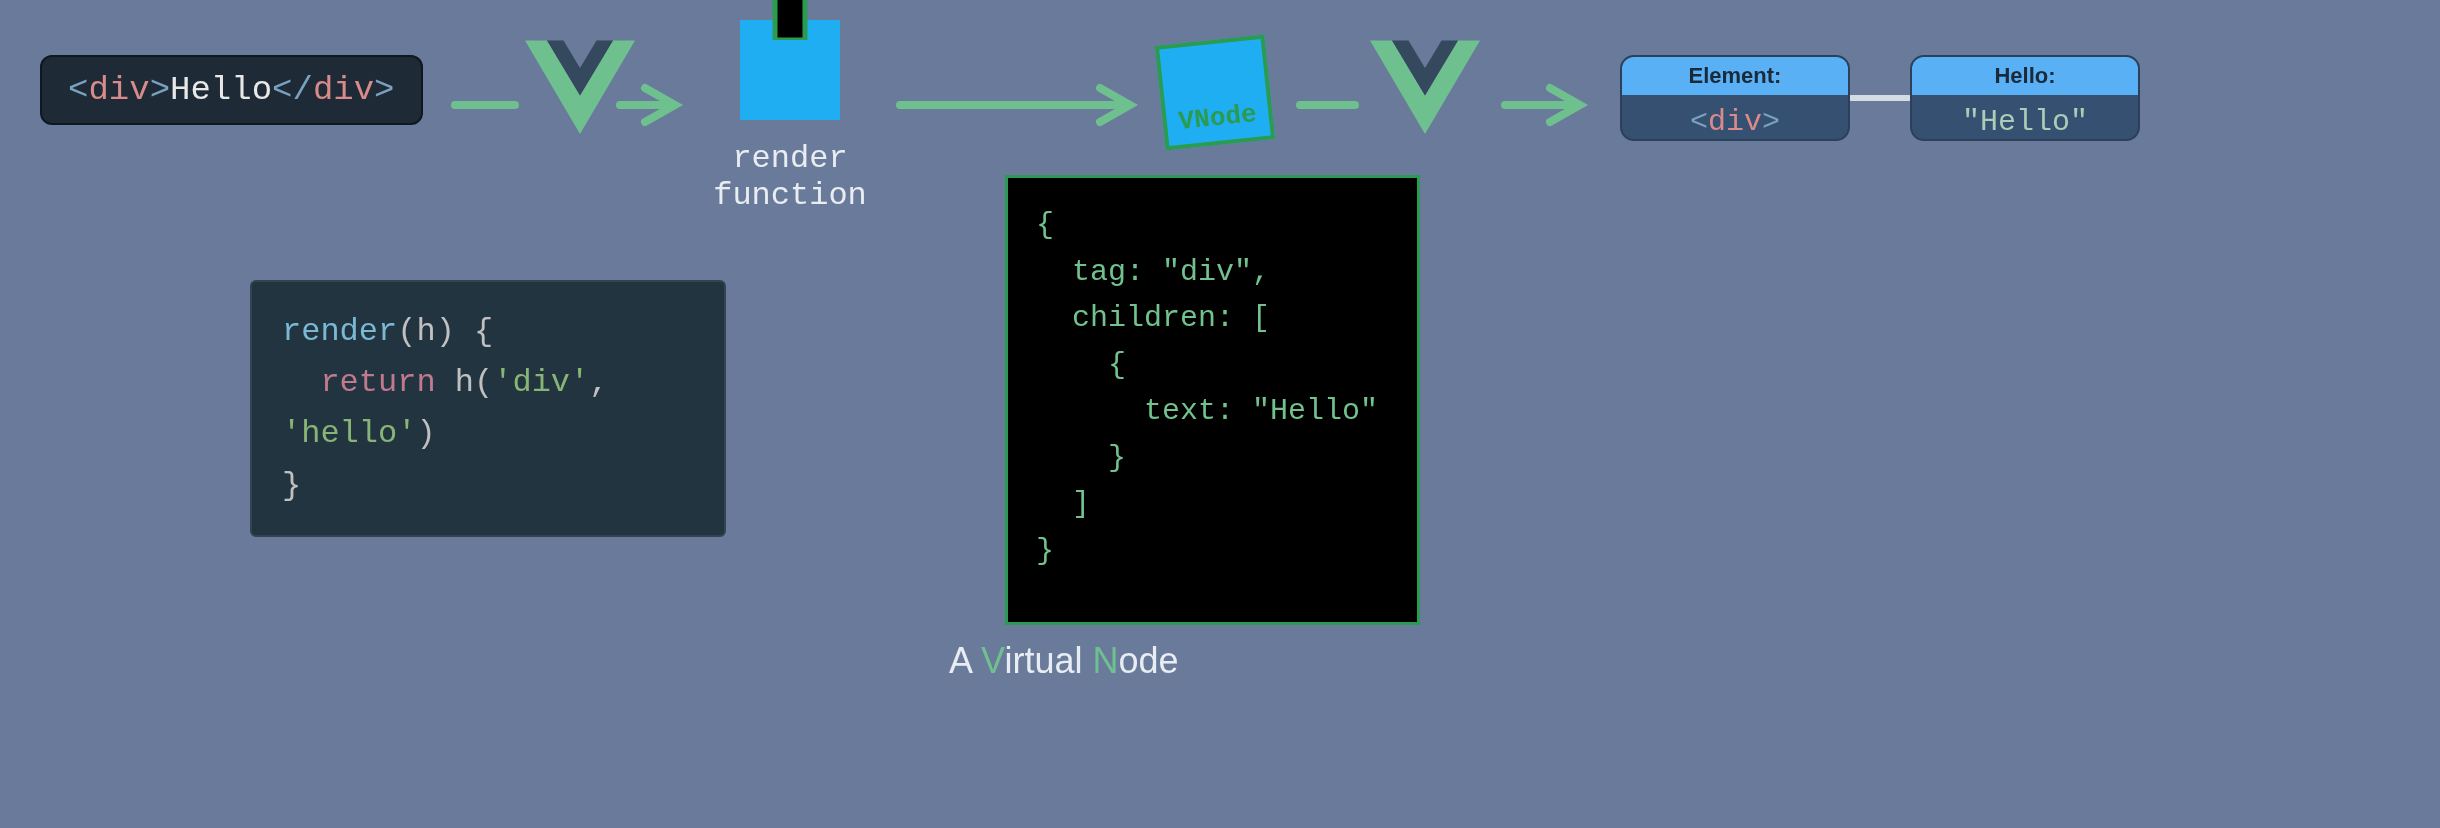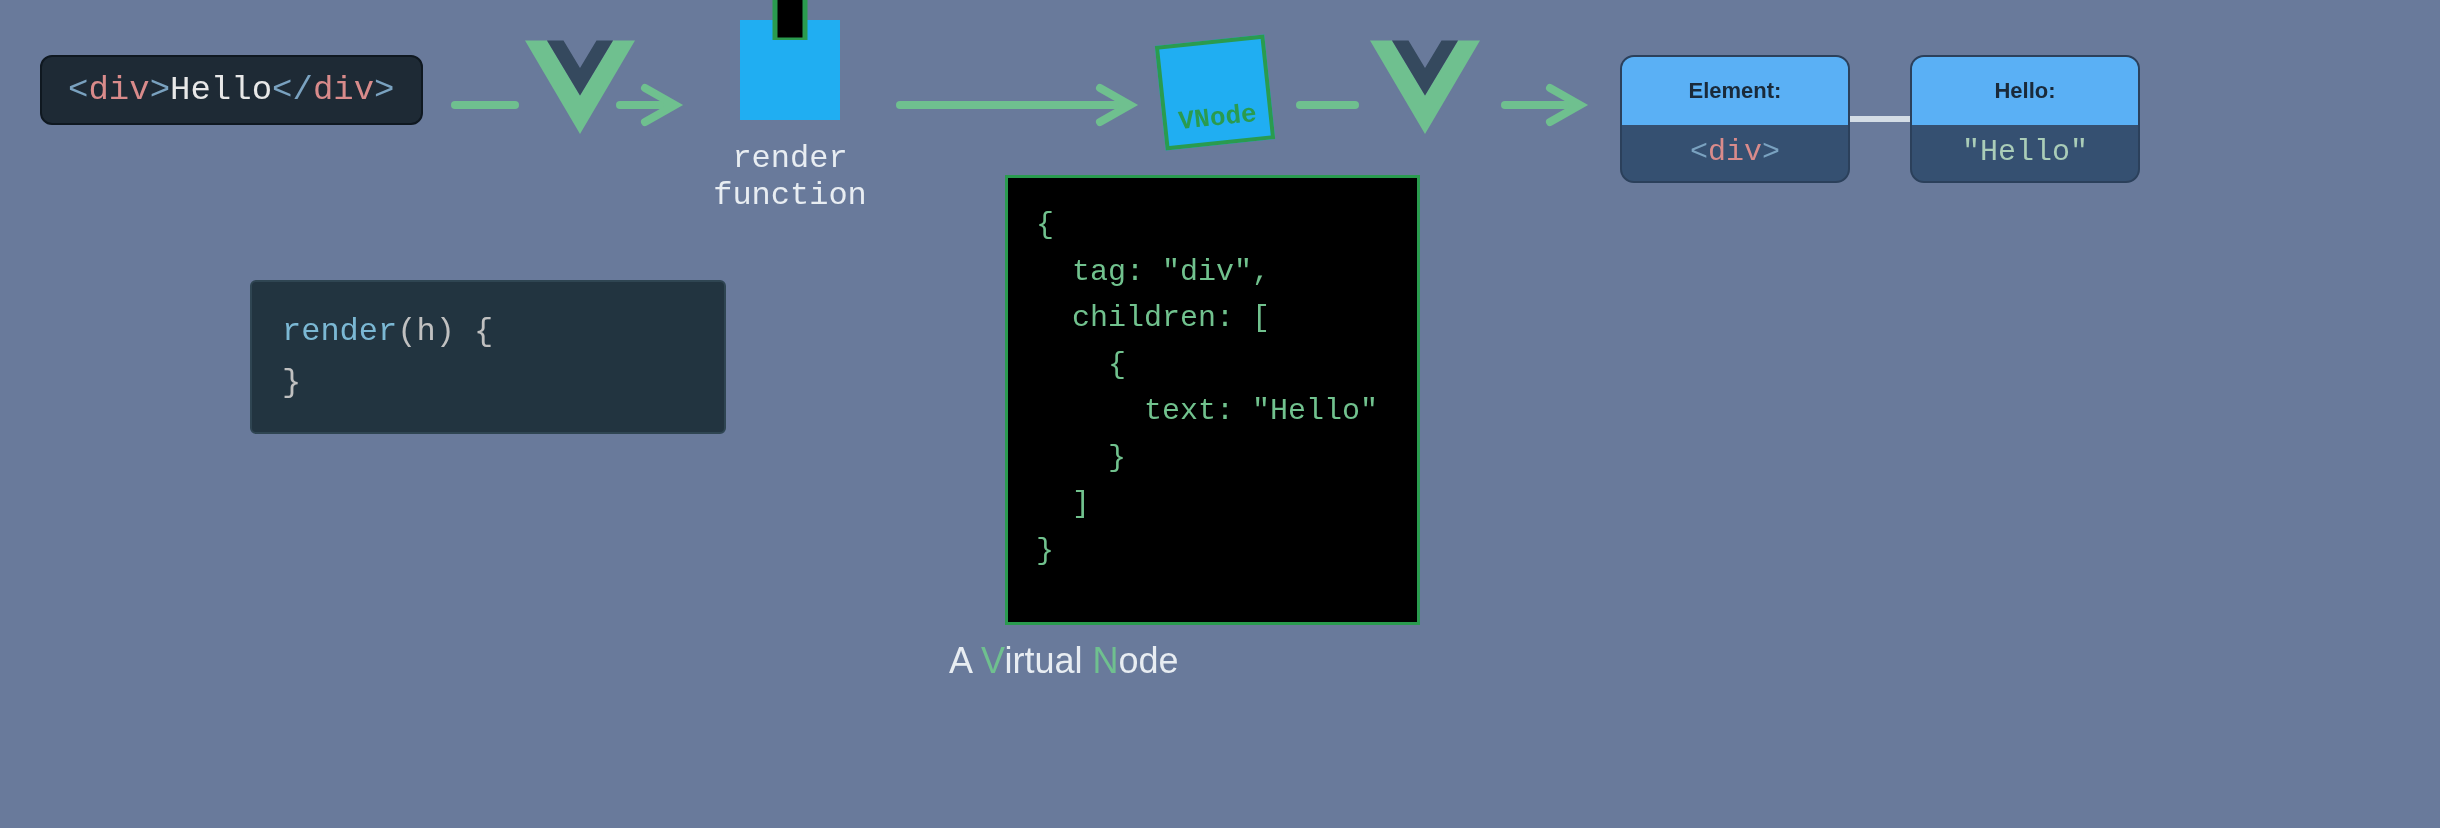--- a/index.html
+++ b/index.html
@@ -138,25 +138,25 @@
     border-radius: 14px;
     overflow: hidden;
     width: 230px;
   }
   .out-item .hdr {
     background: #5ab0f5;
     color: #1a2a3a;
     font-size: 22px;
     font-weight: 600;
     text-align: center;
-    padding: 21px 0;
+    padding: 6px 0;
   }
   .out-item .body {
     text-align: center;
-    padding: 10px 0 12px;
+    padding: 10px 0 0;
     font-size: 30px;
   }
   .out-item.el .body .lt, .out-item.el .body .gt { color: #7aa2c0; }
   .out-item.el .body .tag { color: #d98b8b; }
   .out-item.txt .body { color: #aacdb8; }
   .connector {
     width: 60px; height: 6px;
     background: #d4dde6;
   }
 </style>
@@ -218,20 +218,21 @@
 </div>
 <div class="vue-logo" style="left:1370px; top:40px;">
   <svg width="110" height="100" viewBox="0 0 100 90">
     <polygon points="0,0 20,0 50,50 80,0 100,0 50,85" fill="#6fc08f"></polygon>
     <polygon points="20,0 35,0 50,25 65,0 80,0 50,50" fill="#35495e"></polygon>
   </svg>
 </div>
 
 <div class="render-code mono">
   <div><span class="c-fn">render</span><span class="c-punc">(h) {</span></div>
+  <div>&nbsp;&nbsp;<span class="c-kw">return</span><span class="c-punc"> h(</span><span class="c-str">'div'</span><span class="c-punc">, </span><span class="c-str">'hello'</span><span class="c-punc">)</span></div>
   <div><span class="c-punc">}</span></div>
 </div>
 
 <div class="vnode-json mono">{
   tag: "div",
   children: [
     {
       text: "Hello"
     }
   ]

